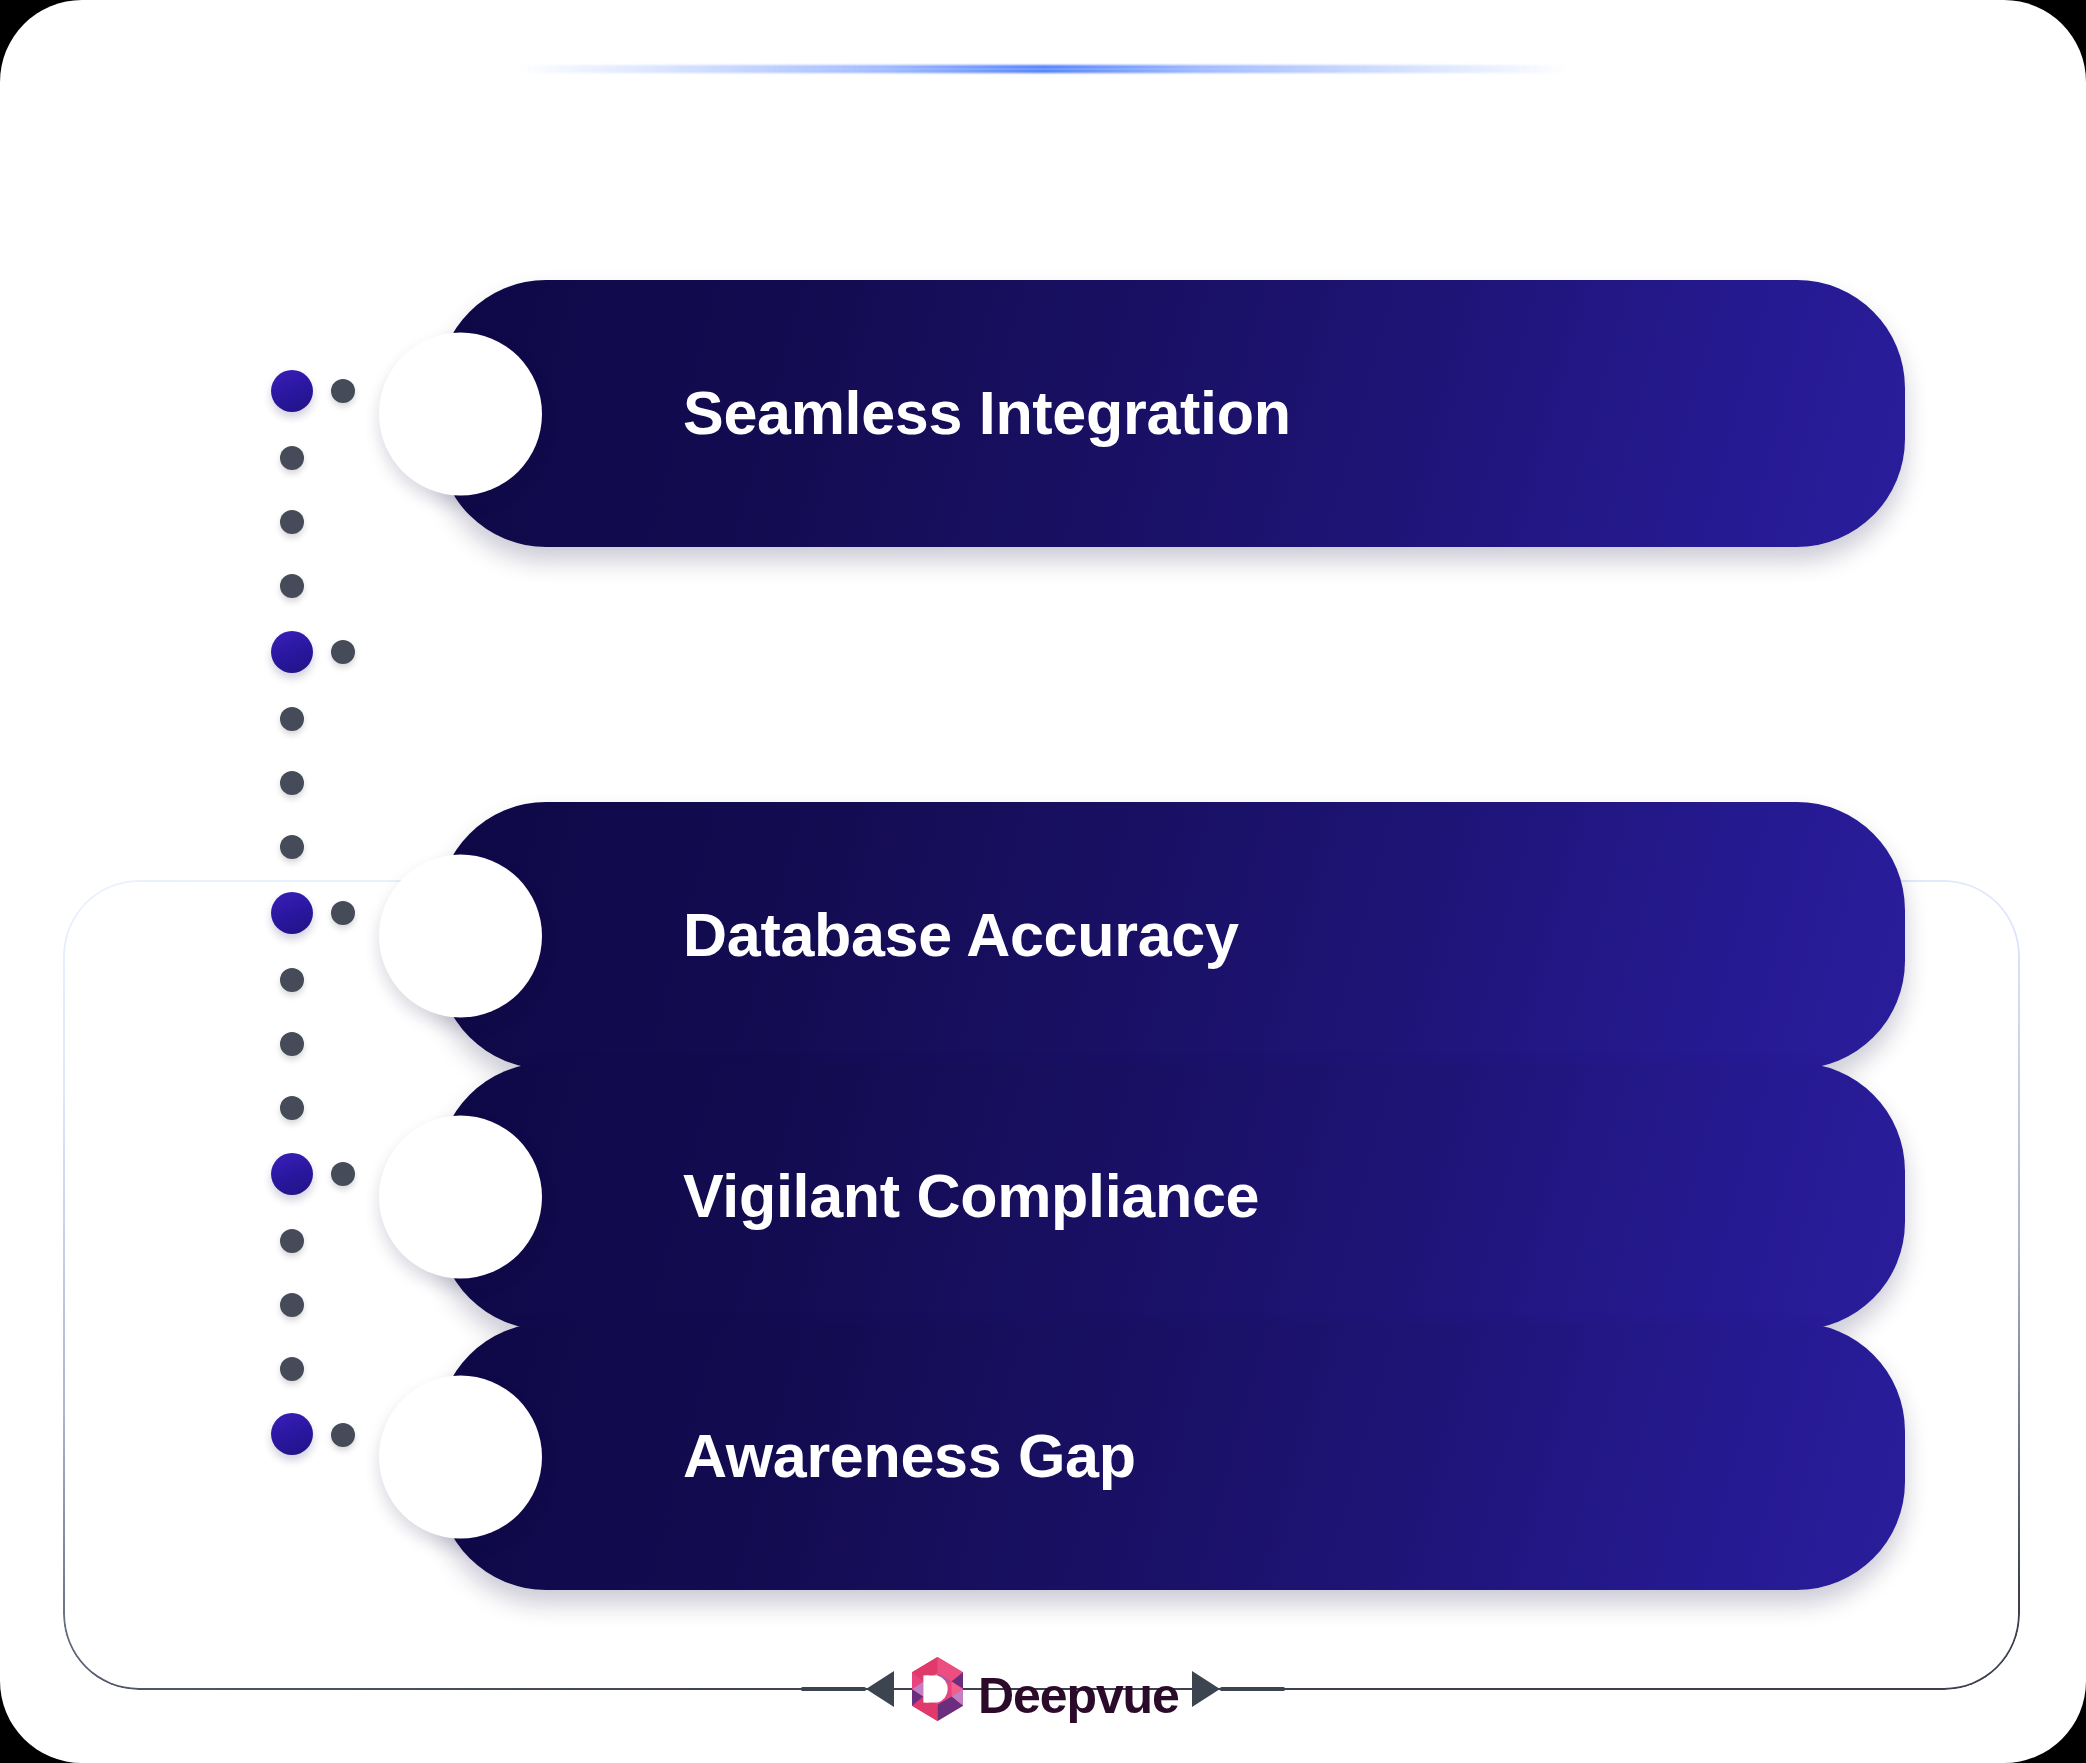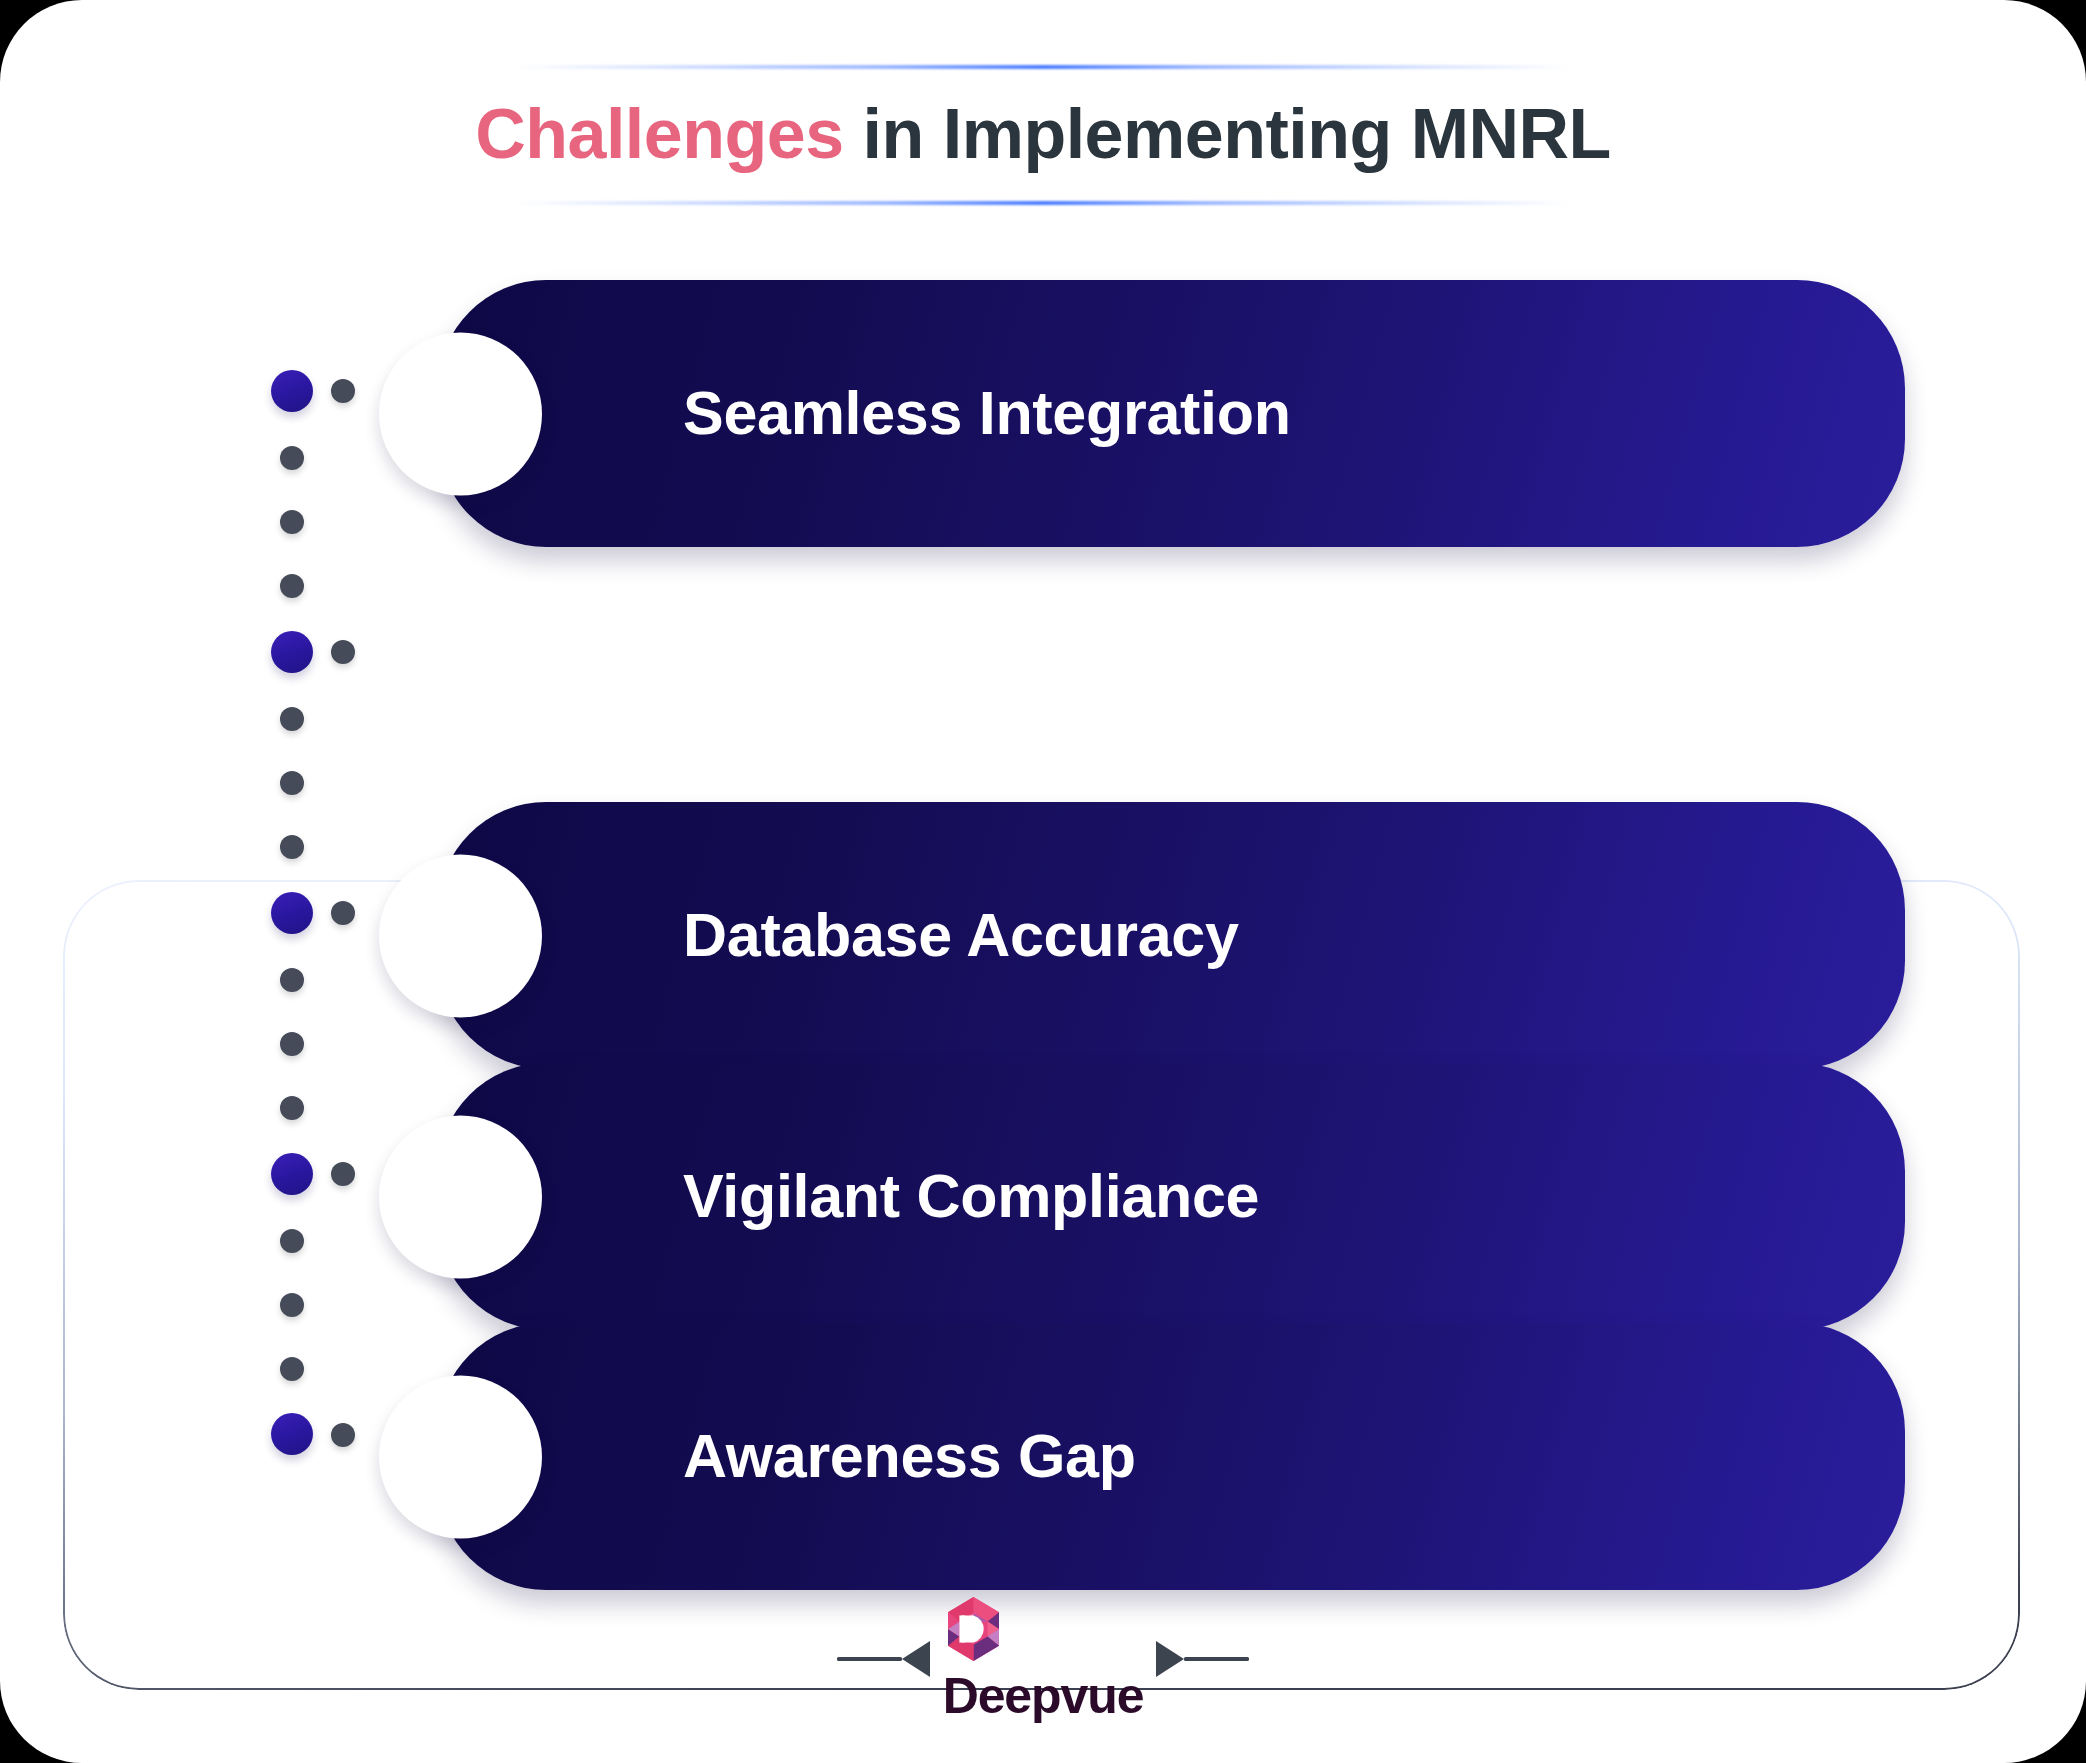--- a/index.html
+++ b/index.html
@@ -147,40 +147,37 @@
     margin-right:13px;
   }
   .tri-right{
     width:0; height:0;
     border-top:18.5px solid transparent;
     border-bottom:18.5px solid transparent;
     border-left:28px solid #3C4450;
     margin-left:13px;
   }
   .brand{
-    display:flex; align-items:flex-start; gap:9.8px;flex-direction:column;
+    display:flex; align-items:flex-end; gap:9.8px;
   }
   .brand-name{
     font-size:50px; font-weight:700; color:#2B0A2A;
     letter-spacing:-1.1px; line-height:1;
   }
   .gem{ display:block; }
 </style>
 </head>
 <body>
 
 <div class="page-card">
 
   <div class="inner-frame"></div>
 
   <div class="title-block">
     <div class="divider"></div>
-    <h1 class="page-title">
-      <span class="title-accent">Challenges</span><span> in Implementing MNRL</span>
-    </h1>
     <div class="divider"></div>
   </div>
 
   <div class="rail">
 
     <div class="dot-big" style="top:0px;"></div>
     <div class="dot-side" style="left:60px; top:9.2px;"></div>
     <div class="dot-sm" style="left:9.2px; top:76px;"></div>
     <div class="dot-sm" style="left:9.2px; top:140px;"></div>
     <div class="dot-sm" style="left:9.2px; top:204px;"></div>

